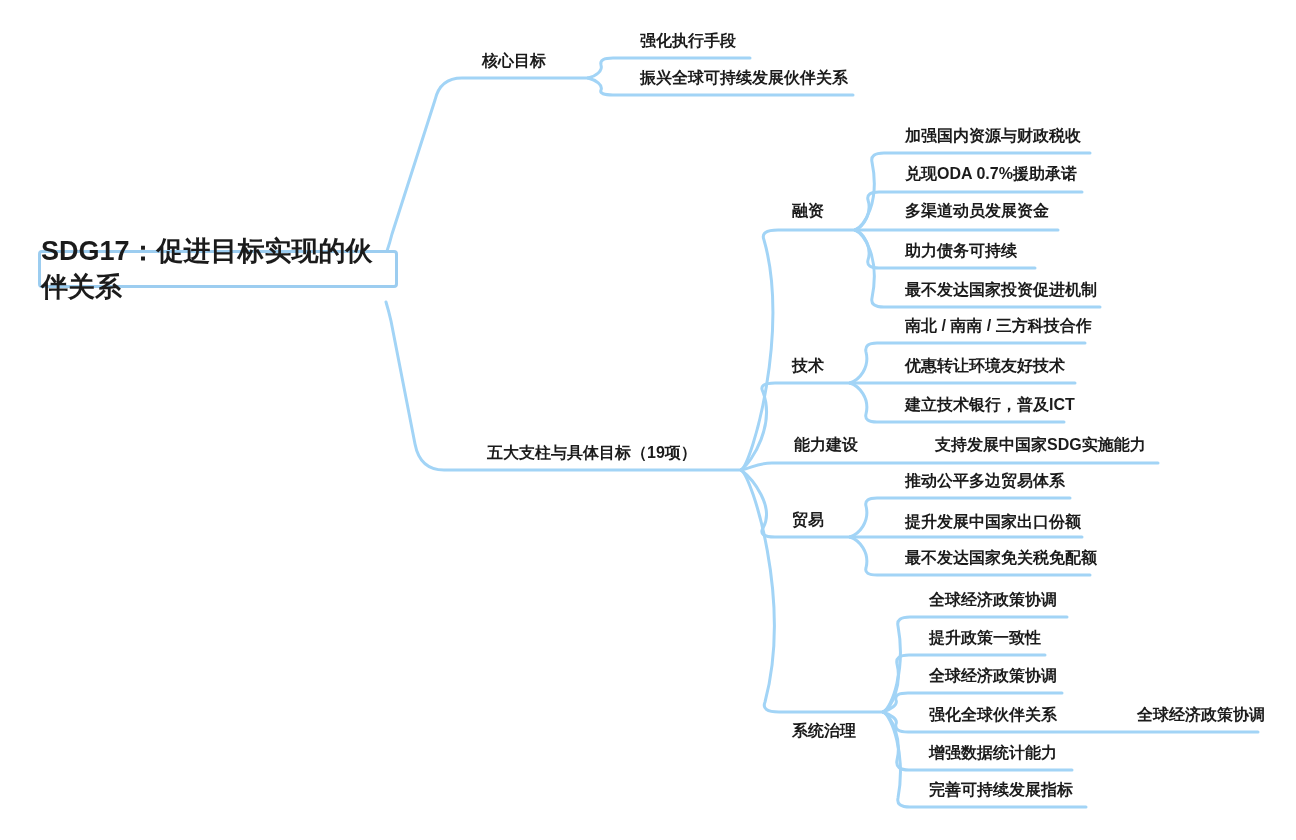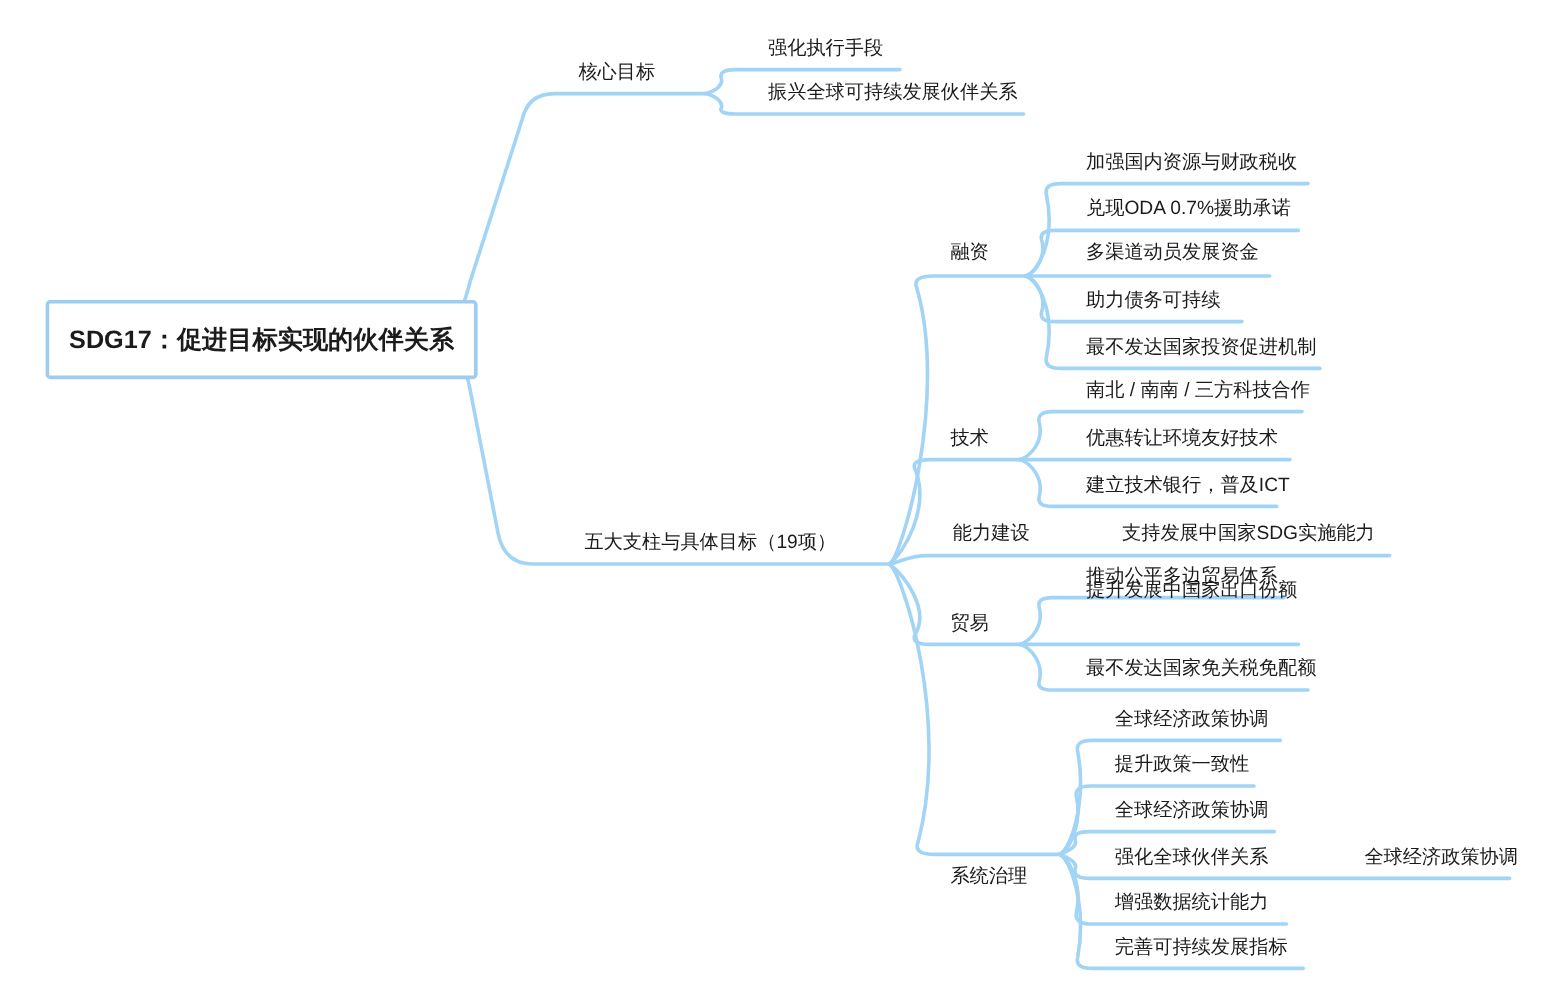--- a/index.html
+++ b/index.html
@@ -11,28 +11,28 @@
   html,body{margin:0;padding:0;}
   body{
     width:1296px;height:840px;position:relative;overflow:hidden;
     background:var(--bg);
     font-family:"Liberation Sans","DejaVu Sans",sans-serif;
   }
   #connectors{position:absolute;left:0;top:0;z-index:1;}
   #connectors path{fill:none;stroke:var(--branch-line);stroke-width:3;stroke-linecap:round;stroke-linejoin:round;}
   .label{
     position:absolute;z-index:2;white-space:nowrap;
-    font-size:16px;font-weight:400;line-height:18px;color:var(--text-color);
+    font-size:16px;font-weight:700;line-height:18px;color:var(--text-color);
     cursor:default;
   }
   .root-box{
-    position:absolute;z-index:2;left:38px;top:250px;width:360px;height:66px;
+    position:absolute;z-index:2;left:38px;top:250px;width:360px;height:38px;
     box-sizing:border-box;border:3.5px solid var(--root-border);border-radius:4px;
     display:flex;align-items:center;justify-content:center;
-    font-size:21px;font-weight:700;color:var(--text-color);background:var(--bg);
+    font-size:27px;font-weight:700;color:var(--text-color);background:var(--bg);
     cursor:default;
   }
 </style>
 </head>
 <body>
 
 <svg id="connectors" width="1296" height="840" viewBox="0 0 1296 840" aria-hidden="true">
 
   <path d="M387,251 Q390,242 392,234 L435,100 Q440,78 462,78 L588,78"></path>
   <path d="M588,78 C596,76 603,71 601,65 Q599,58 613,58 L750,58"></path>
@@ -86,21 +86,21 @@
 <div class="label" style="left:792px;top:357px">技术</div>
 <div class="label" style="left:905px;top:317px">南北 / 南南 / 三方科技合作</div>
 <div class="label" style="left:905px;top:357px">优惠转让环境友好技术</div>
 <div class="label" style="left:905px;top:396px">建立技术银行，普及ICT</div>
 
 <div class="label" style="left:794px;top:436px">能力建设</div>
 <div class="label" style="left:935px;top:436px">支持发展中国家SDG实施能力</div>
 
 <div class="label" style="left:792px;top:511px">贸易</div>
 <div class="label" style="left:905px;top:472px">推动公平多边贸易体系</div>
-<div class="label" style="left:905px;top:484px">提升发展中国家出口份额</div>
+<div class="label" style="left:905px;top:513px">提升发展中国家出口份额</div>
 <div class="label" style="left:905px;top:549px">最不发达国家免关税免配额</div>
 
 <div class="label" style="left:792px;top:722px">系统治理</div>
 <div class="label" style="left:929px;top:591px">全球经济政策协调</div>
 <div class="label" style="left:929px;top:629px">提升政策一致性</div>
 <div class="label" style="left:929px;top:667px">全球经济政策协调</div>
 <div class="label" style="left:929px;top:706px">强化全球伙伴关系</div>
 <div class="label" style="left:1137px;top:706px">全球经济政策协调</div>
 <div class="label" style="left:929px;top:744px">增强数据统计能力</div>
 <div class="label" style="left:929px;top:781px">完善可持续发展指标</div>

